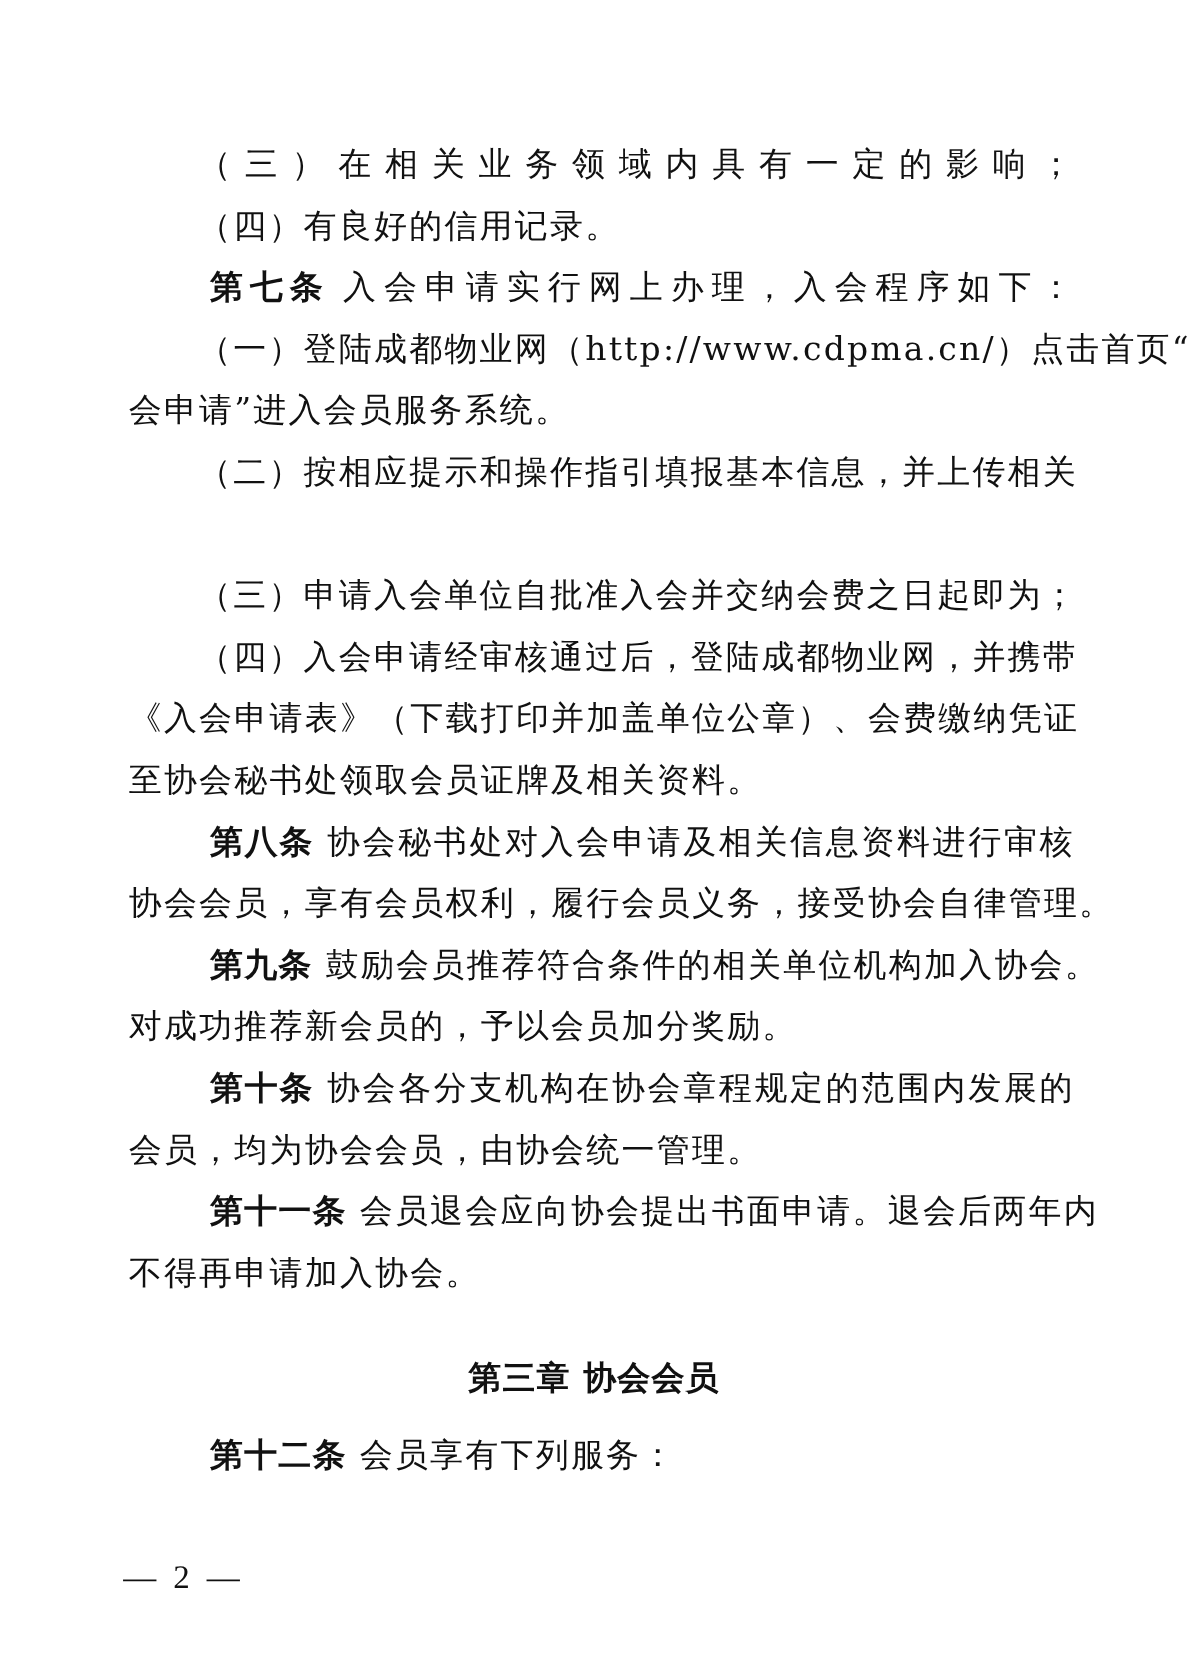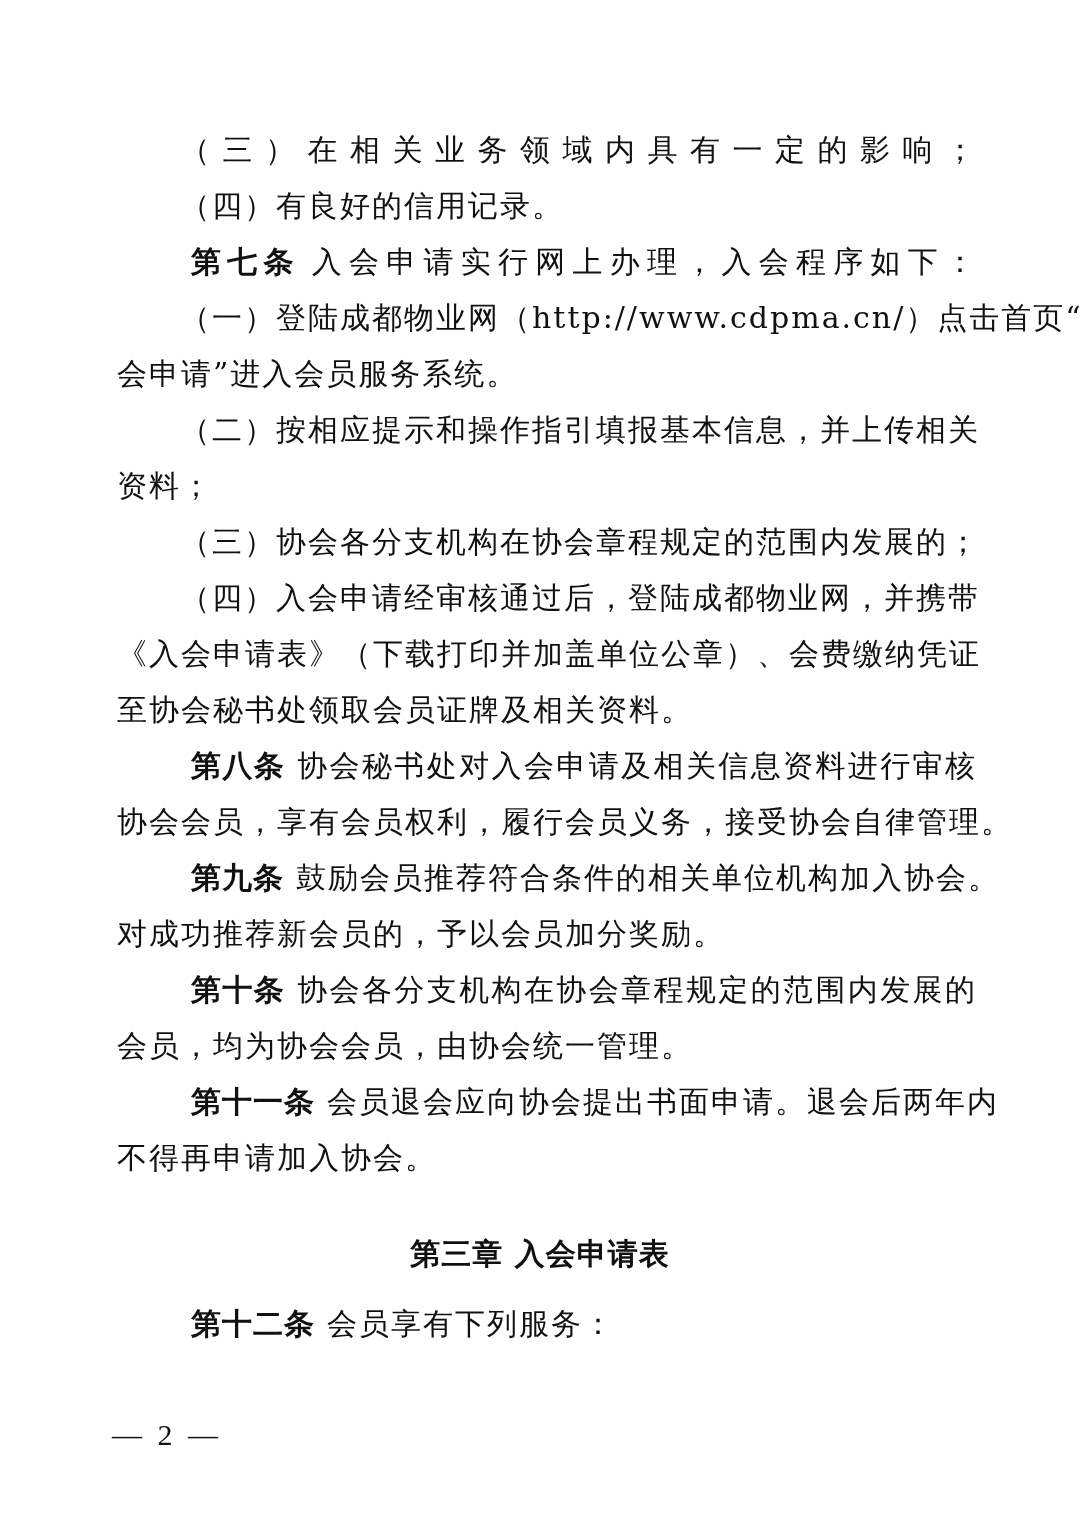--- a/index.html
+++ b/index.html
@@ -23,22 +23,21 @@
 
   <div class="line indent" style="top:130px">（三）在相关业务领域内具有一定的影响；</div>
   <div class="line indent last" style="top:186px">（四）有良好的信用记录。</div>
 
   <div class="line indent" style="top:242px">
     <span class="bold">第七条</span><span>入会申请实行网上办理，入会程序如下：</span>
   </div>
   <div class="line indent" style="top:298px">（一）登陆成都物业网（http://www.cdpma.cn/）点击首页“入</div>
   <div class="line last" style="top:354px">会申请”进入会员服务系统。</div>
   <div class="line indent" style="top:410px">（二）按相应提示和操作指引填报基本信息，并上传相关</div>
-  <div class="line last" style="top:466px">资料；</div>
-  <div class="line indent" style="top:522px">（三）协会各分支机构在协会章程规定的范围内发展的；</div>
+  <div class="line indent" style="top:522px">（三）申请入会单位自批准入会并交纳会费之日起即为；</div>
   <div class="line indent" style="top:578px">（四）入会申请经审核通过后，登陆成都物业网，并携带</div>
   <div class="line last" style="top:690px">至协会秘书处领取会员证牌及相关资料。</div>
   <div class="line" style="top:634px">《入会申请表》（下载打印并加盖单位公章）、会费缴纳凭证</div>
 
   <div class="line indent" style="top:746px">
     <span class="bold">第八条</span><span>协会秘书处对入会申请及相关信息资料进行审核</span>
   </div>
   <div class="line" style="top:802px">协会会员，享有会员权利，履行会员义务，接受协会自律管理。</div>
 
   <div class="line indent" style="top:858px">
@@ -49,20 +48,20 @@
   <div class="line indent" style="top:970px">
     <span class="bold">第十条</span><span>协会各分支机构在协会章程规定的范围内发展的</span>
   </div>
   <div class="line last" style="top:1026px">会员，均为协会会员，由协会统一管理。</div>
 
   <div class="line indent" style="top:1082px">
     <span class="bold">第十一条</span><span>会员退会应向协会提出书面申请。退会后两年内</span>
   </div>
   <div class="line last" style="top:1138px">不得再申请加入协会。</div>
 
-  <div class="chapter" style="top:1234px">第三章  入会申请表</div>
+  <div class="chapter" style="top:1234px">第三章  协会会员</div>
 
   <div class="line indent last" style="top:1304px">
     <span class="bold">第十二条</span><span>会员享有下列服务：</span>
   </div>
 
   <div class="pagenum">— 2 —</div>
 </div>
 
 </body></html>

